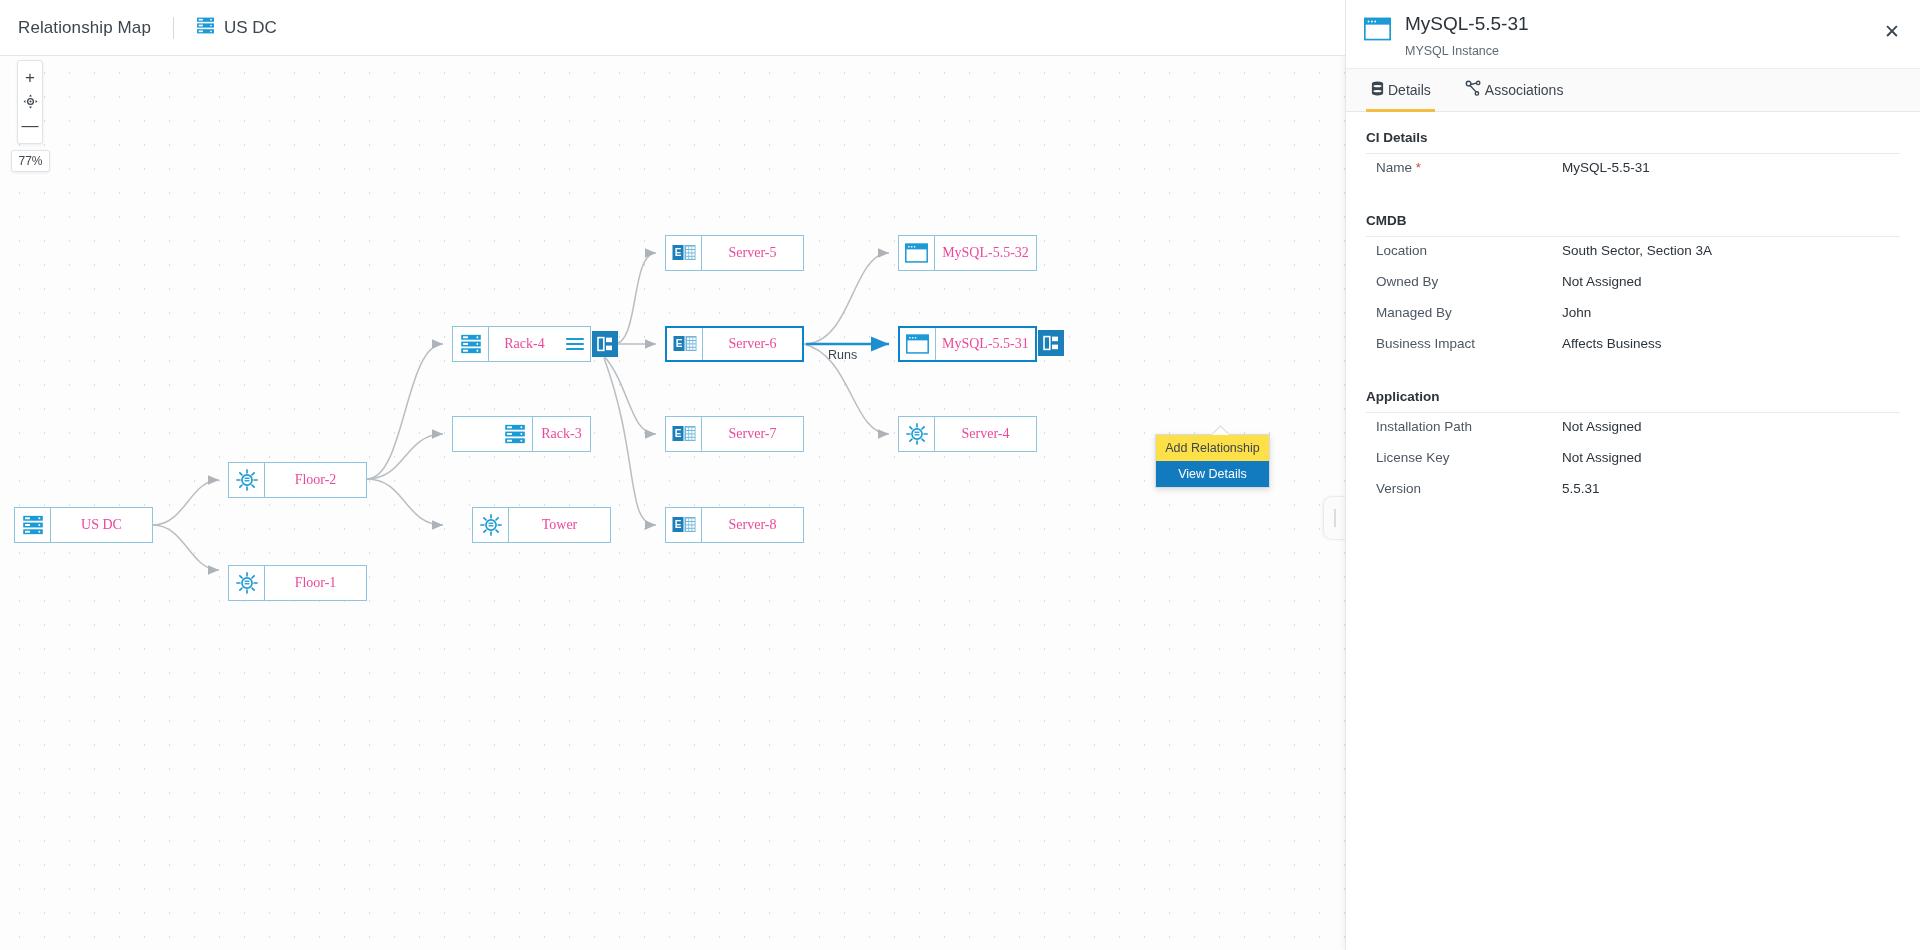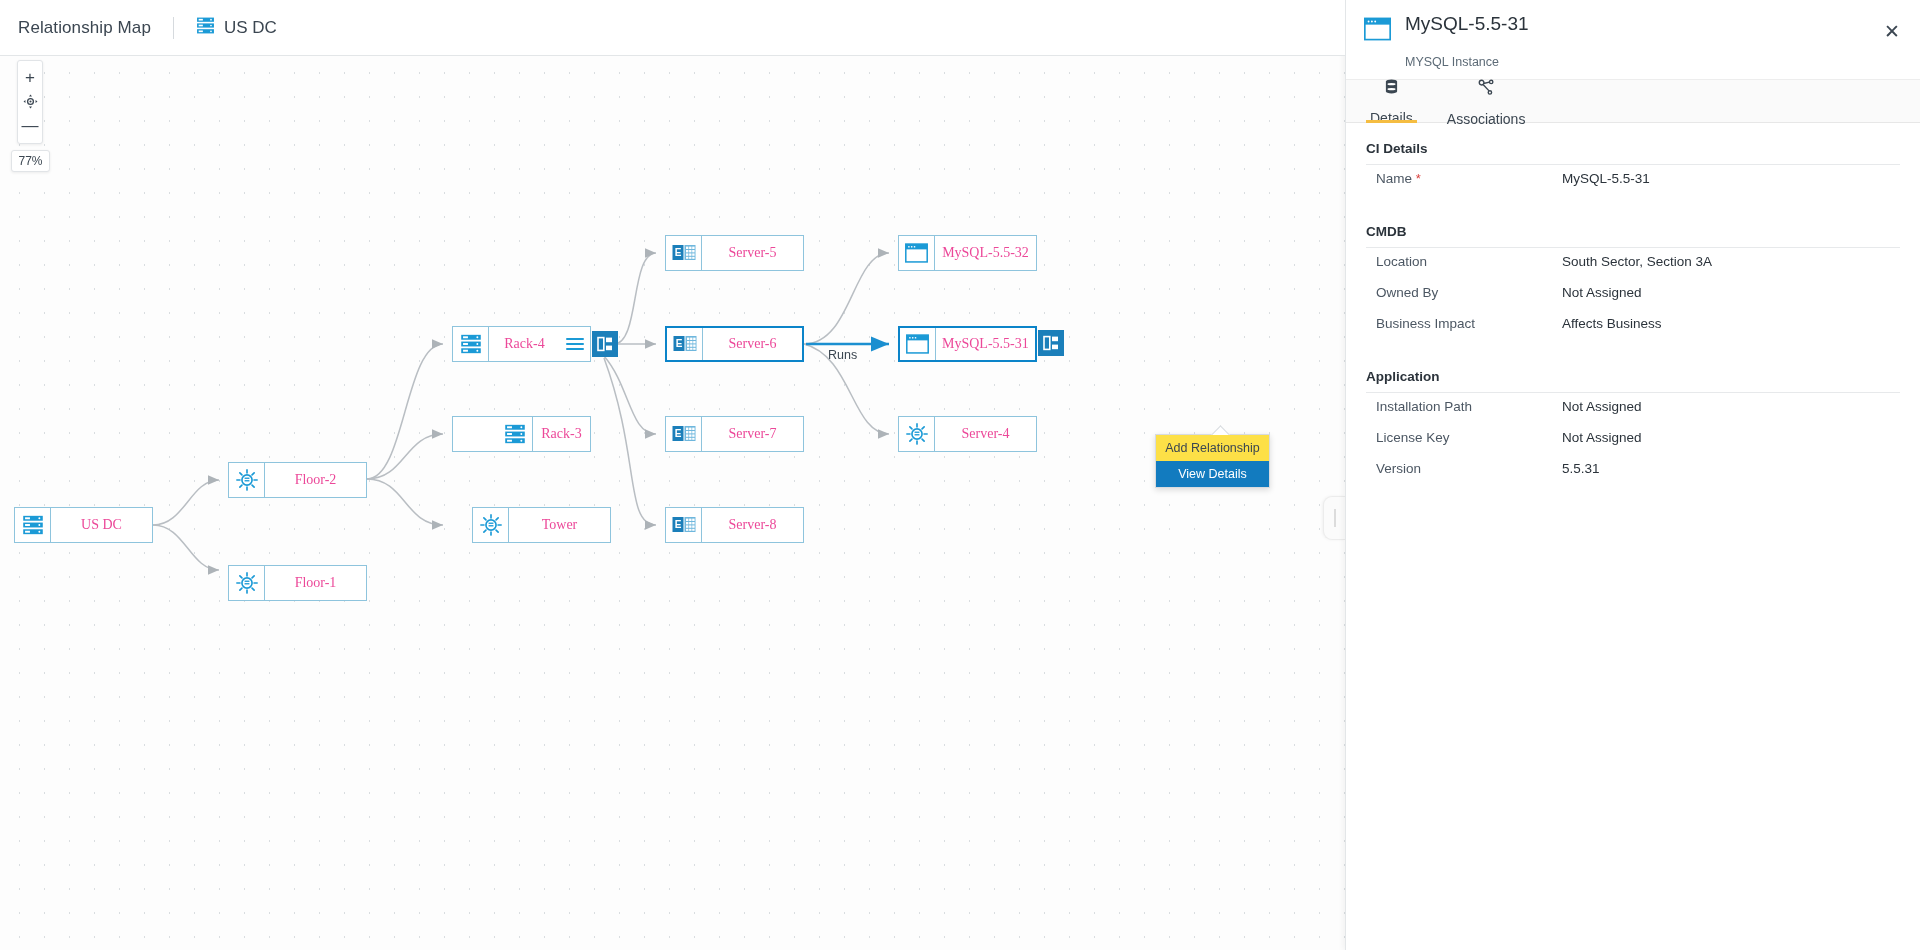--- a/index.html
+++ b/index.html
@@ -180,43 +180,42 @@
   #panel .p-head {
     display: flex; align-items: flex-start;
     padding: 13px 18px 10px 18px;
     position: relative;
   }
   #panel .p-head .p-ico { margin-right: 14px; margin-top: 4px; }
   #panel .p-title {
     font-size: 19px; color: #2b333b; line-height: 22px;
   }
   #panel .p-sub {
-    font-size: 12.5px; color: #5d6b77; margin-top: 20px;
+    font-size: 12.5px; color: #5d6b77; margin-top: 9px;
   }
   #panel .p-close {
     position: absolute; right: 20px; top: 22px;
     font-size: 19px; color: #3b4651; cursor: pointer; line-height: 1;
   }
   #panel .p-tabs {
     display: flex; align-items: center;
     height: 44px;
     background: #fafafa;
     border-top: 1px solid #ededed;
     border-bottom: 1px solid #e7e7e7;
     padding-left: 20px;
     gap: 26px;
   }
   #panel .p-tab {
-    display: flex; align-items: center; gap: 12px;
+    display: flex; align-items: center; gap: 3px;
     height: 44px;
     font-size: 14px; color: #3b4651;
     cursor: pointer;
     position: relative;
     padding: 0 4px;
-    flex-direction: column;
   }
   #panel .p-tab.active:after {
     content: ""; position: absolute; left: 0; right: 0; bottom: 0;
     height: 3px; background: #f5bd41;
   }
   #panel .p-body {
     padding: 18px 20px 0 20px;
     height: 866px; overflow: hidden;
   }
   .sec-title {
@@ -664,20 +663,24 @@
       <div class="sec-rule"></div>
       <div class="frow">
         <div class="fk"><span>Location</span></div>
         <div class="fv">South Sector, Section 3A</div>
       </div>
       <div class="frow">
         <div class="fk"><span>Owned By</span></div>
         <div class="fv">Not Assigned</div>
       </div>
       <div class="frow">
+        <div class="fk"><span>Managed By</span></div>
+        <div class="fv">John</div>
+      </div>
+      <div class="frow">
         <div class="fk"><span>Business Impact</span></div>
         <div class="fv">Affects Business</div>
       </div>
       <div class="sec-gap"></div>
       <div class="sec-title">Application</div>
       <div class="sec-rule"></div>
       <div class="frow">
         <div class="fk"><span>Installation Path</span></div>
         <div class="fv">Not Assigned</div>
       </div>

